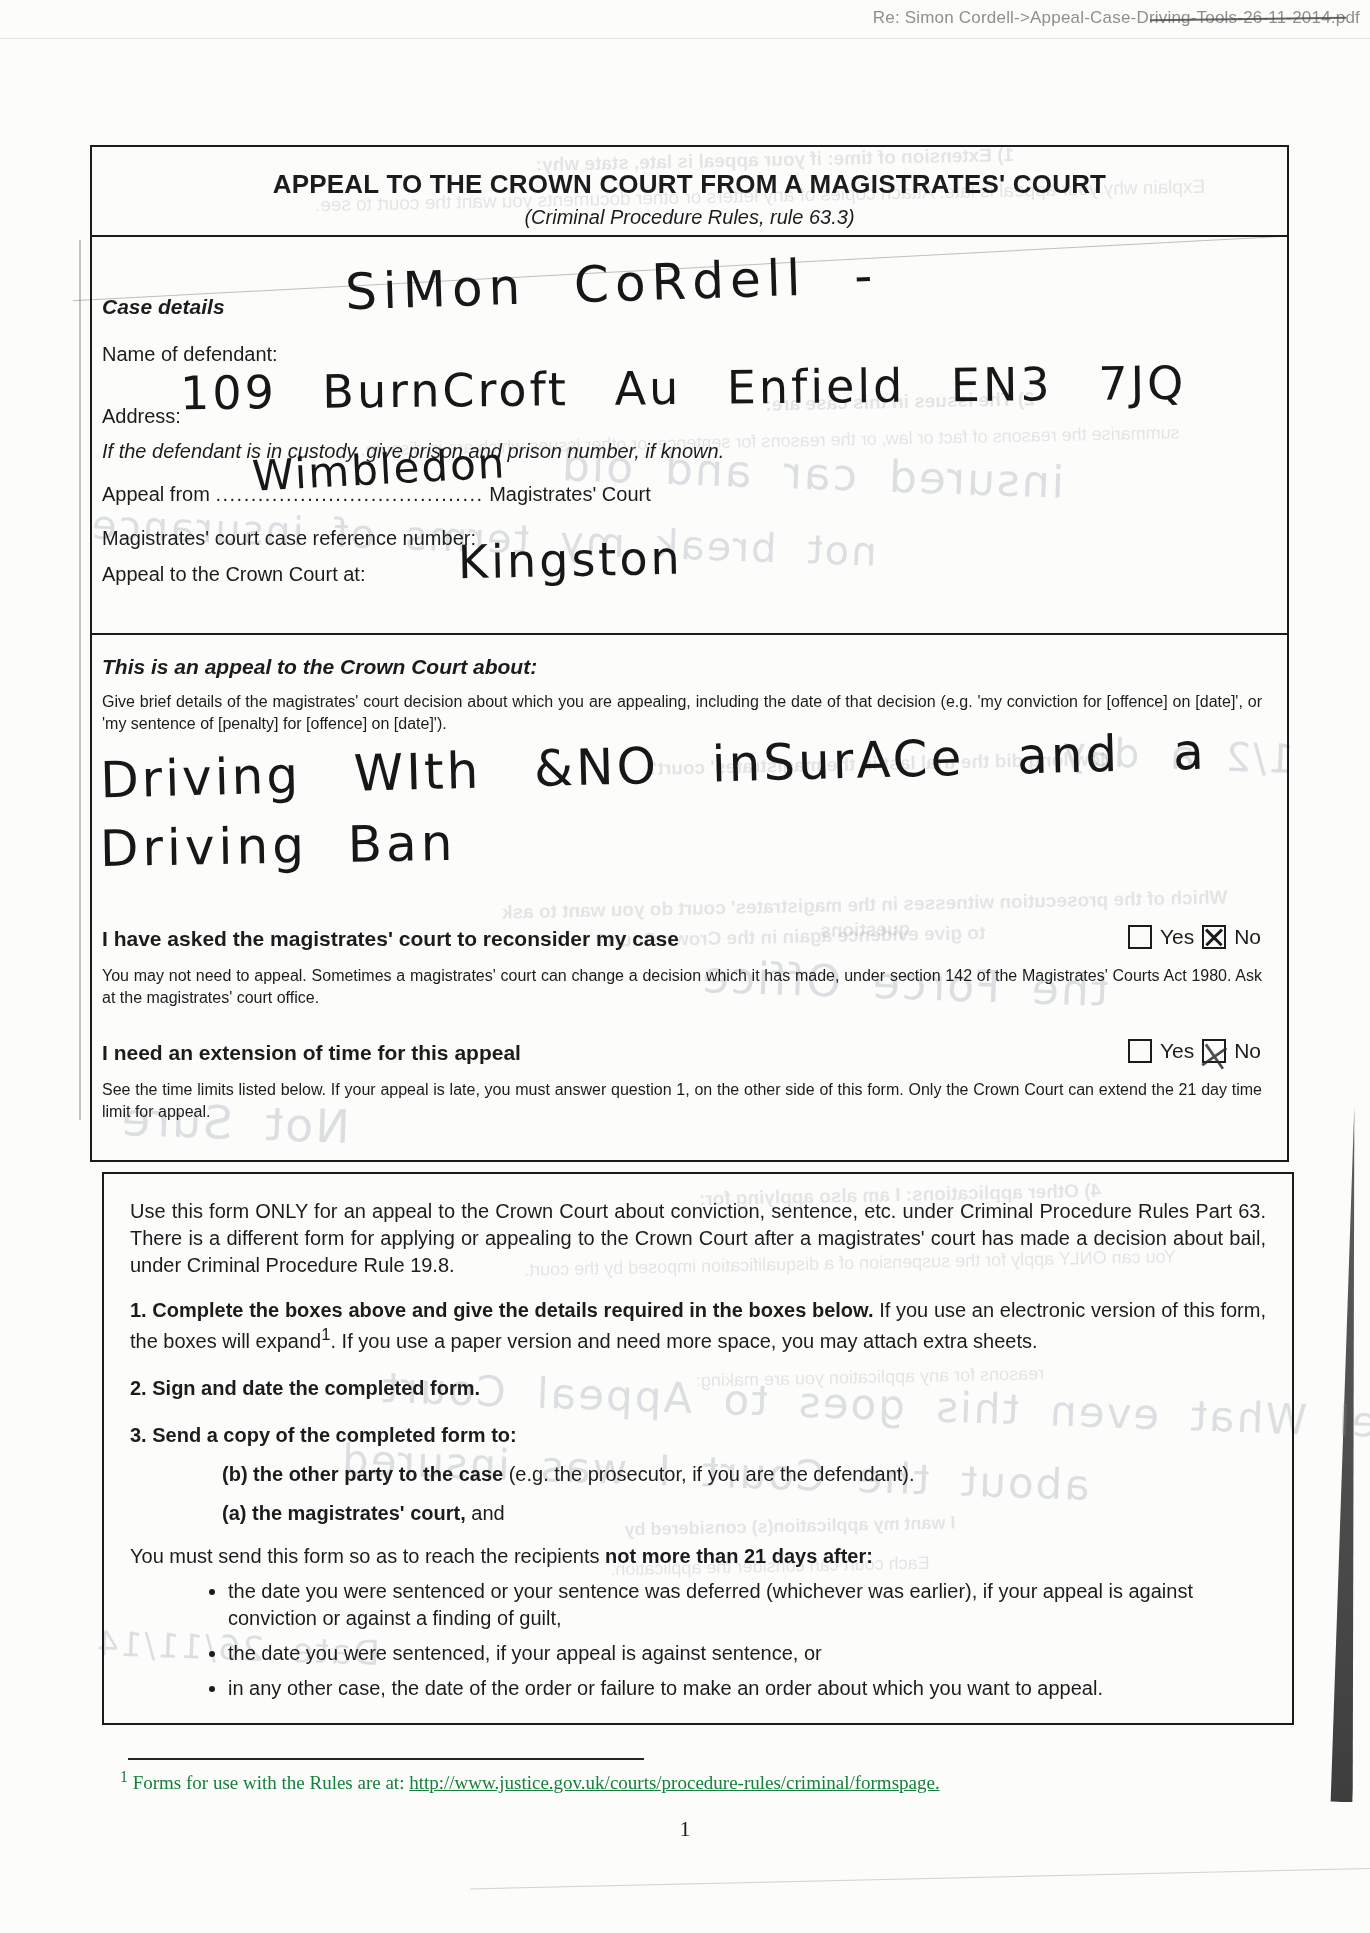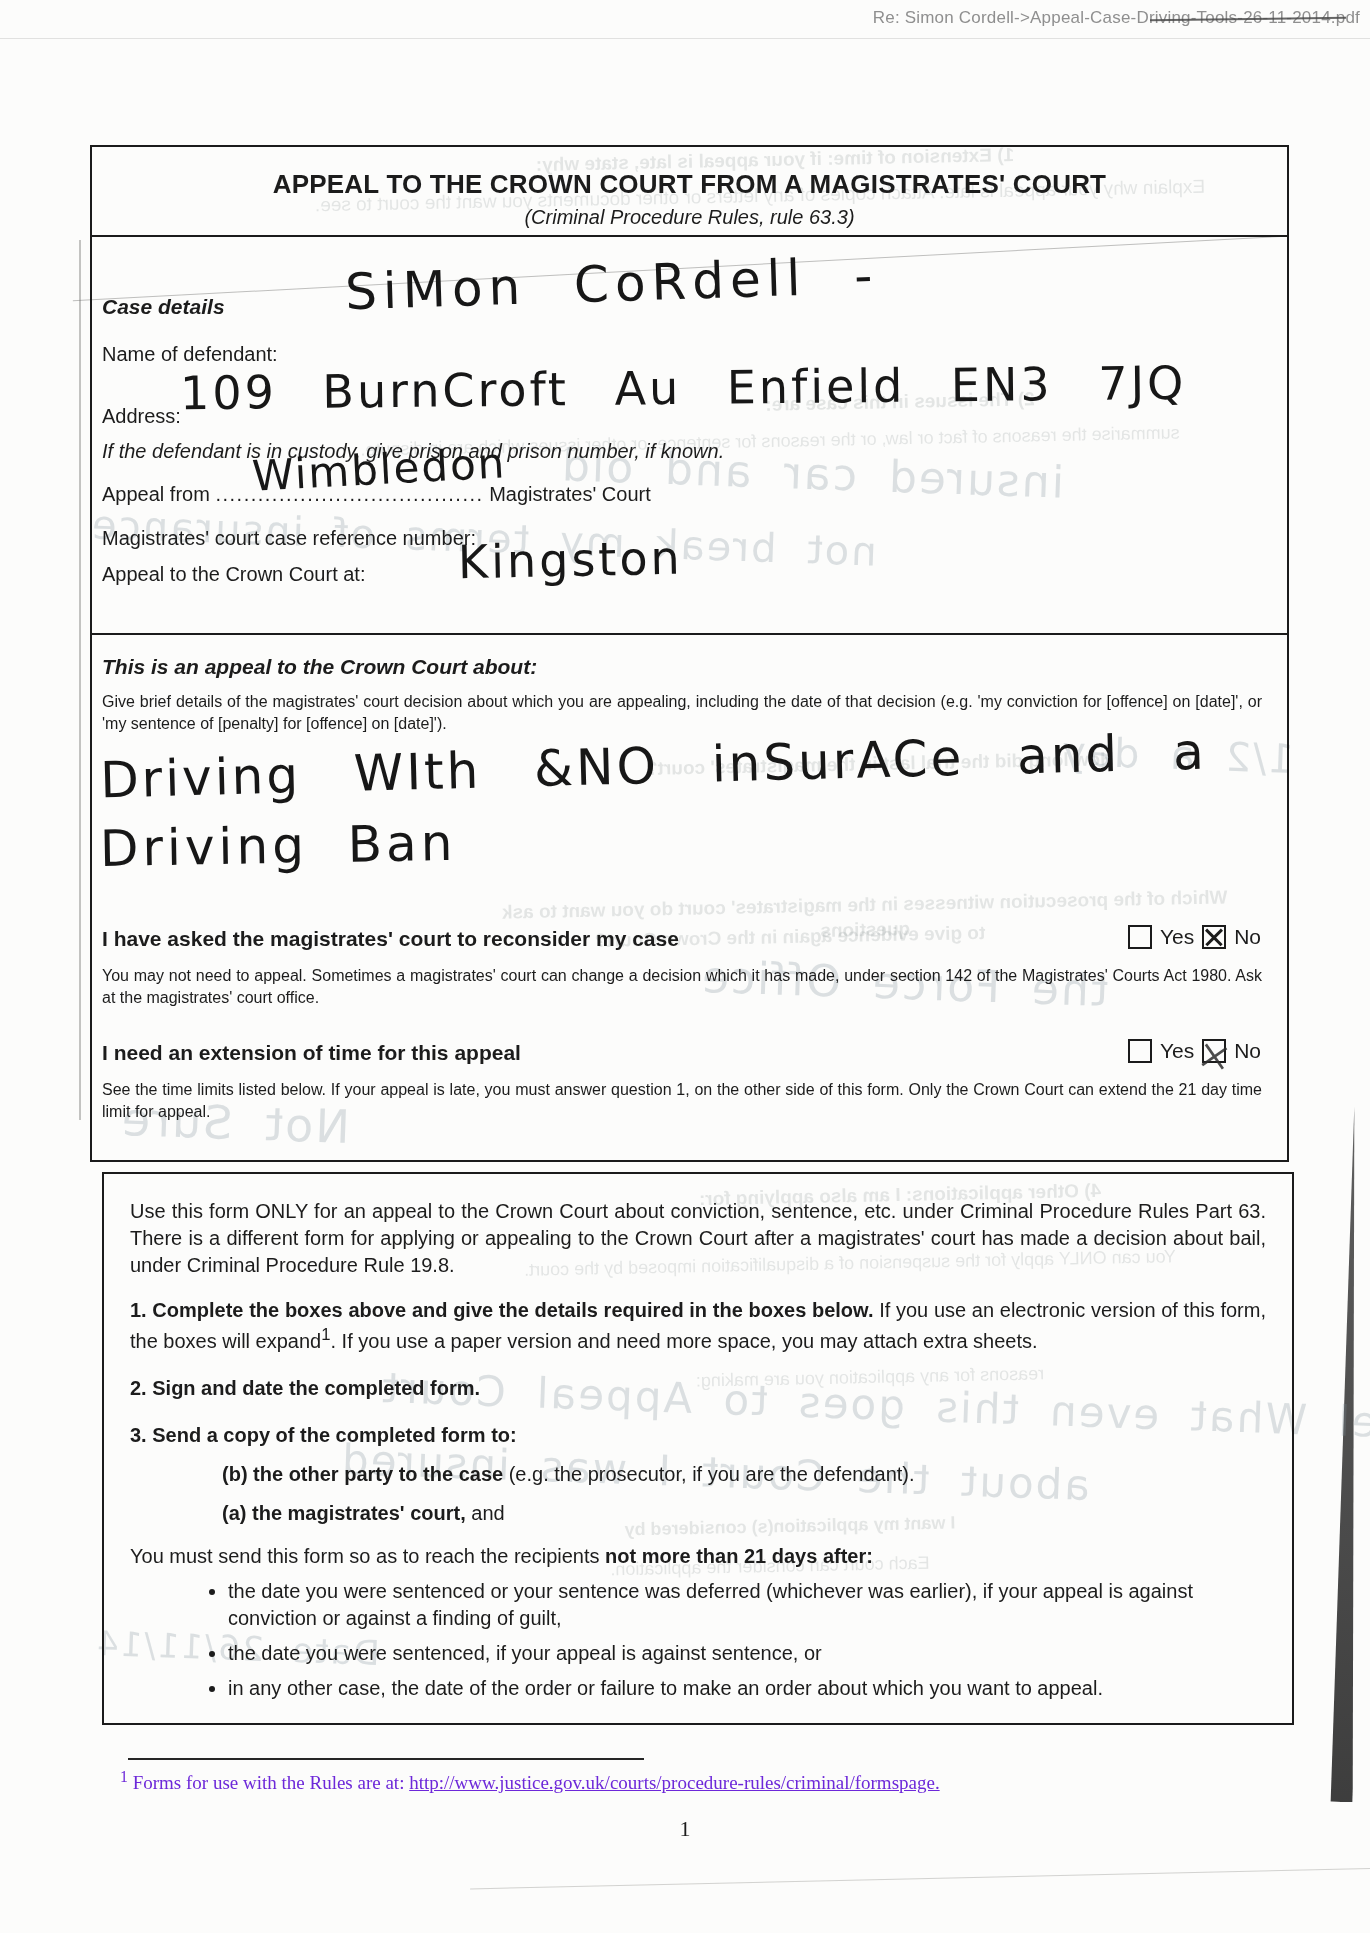--- a/index.html
+++ b/index.html
@@ -85,21 +85,21 @@
   .step1{margin:18px 0 0 0; text-align:justify;}
   .step2{margin:20px 0 0 0; font-weight:bold;}
   .step3{margin:20px 0 0 0; font-weight:bold;}
   .suba{margin:12px 0 0 92px;}
   .send{margin:16px 0 0 0;}
   .bullets{margin:8px 0 0 0; padding-left:98px;}
   .bullets li{margin-bottom:8px; text-align:left;}
 
   
   .footnote-rule{position:absolute; left:128px; top:1758px; width:516px; height:2px; background:#262626;}
-  .footnote{position:absolute; left:120px; top:1768px; width:900px; font-family:"Liberation Serif", serif; font-size:19px; color:#6d28d9;}
+  .footnote{position:absolute; left:120px; top:1768px; width:900px; font-family:"Liberation Serif", serif; font-size:19px; color:#15803d;}
   .footnote .url{text-decoration:underline;}
   .page-number{position:absolute; left:0; top:1816px; width:1370px; text-align:center; font-family:"Liberation Serif", serif; font-size:22px;}
 </style>
 </head>
 <body>
 
 <div class="page">
 
   <div class="pdf-header">Re: Simon Cordell-&gt;Appeal-Case-Driving-Tools-26-11-2014.pdf</div>
   <div class="header-rule"></div>

